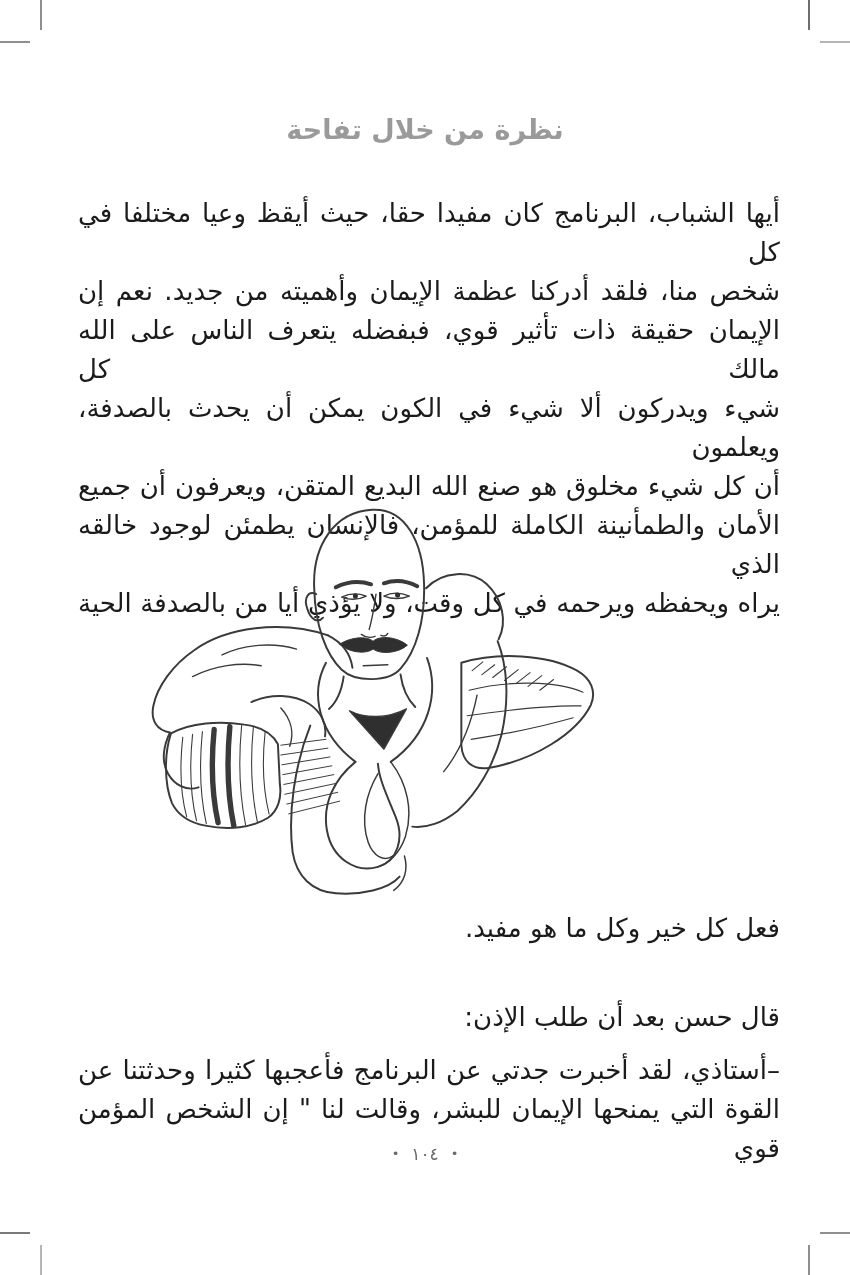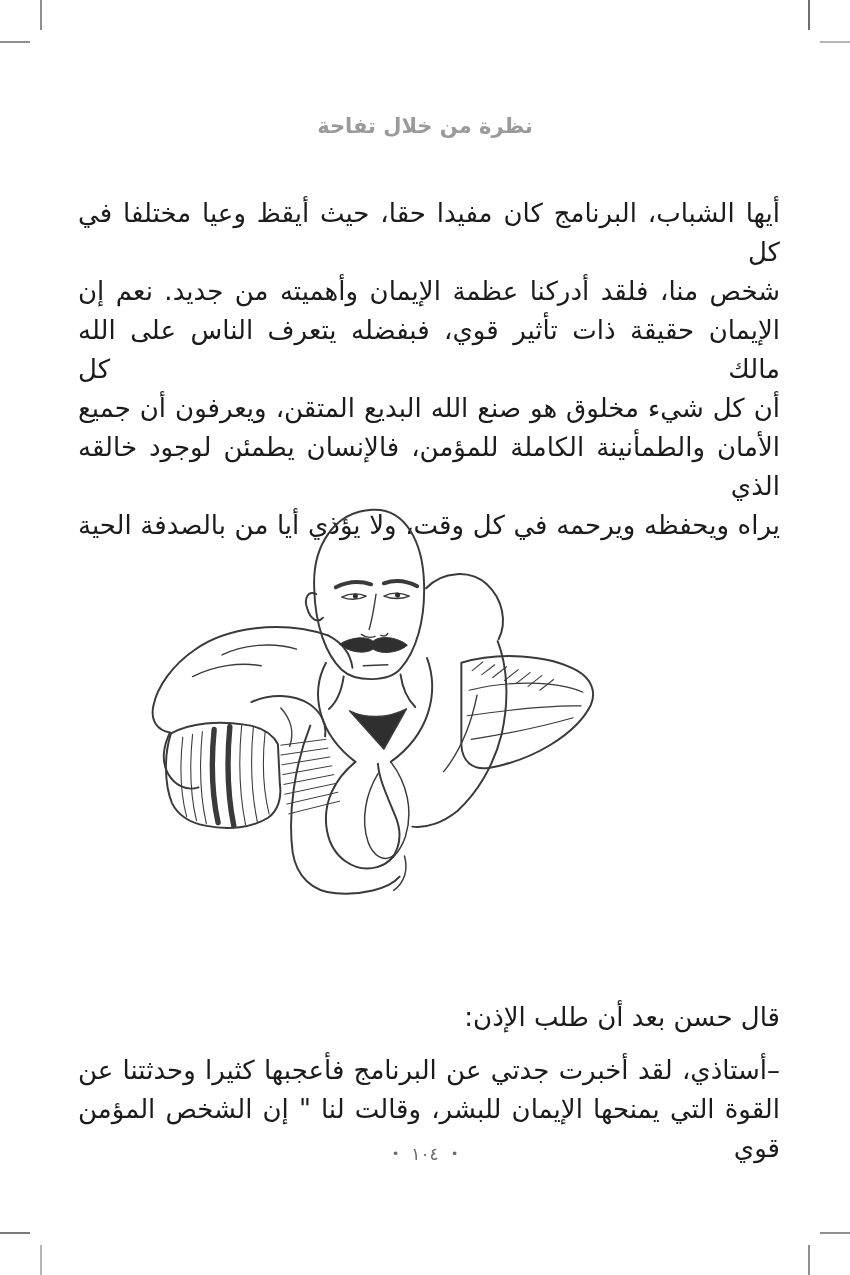--- a/index.html
+++ b/index.html
@@ -13,21 +13,21 @@
   .mark.v { width:2px; height:30px; }
   .mark.h { width:30px; height:2px; }
   .tl-v { left:40px; top:0; }      .tl-h { left:0; top:41px; }
   .tr-v { right:40px; top:0; background:#6e6e6e; } .tr-h { right:0; top:41px; background:#b5b5b5; }
   .bl-v { left:40px; bottom:0; background:#b5b5b5; } .bl-h { left:0; bottom:41px; background:#7a7a7a; }
   .br-v { right:40px; bottom:0; } .br-h { right:0; bottom:41px; }
 
   .title {
     position:absolute; top:114px; left:0; right:0;
     text-align:center; direction:rtl;
-    font-size:21px; font-weight:bold; color:#9a9a9a;
+    font-size:27px; font-weight:bold; color:#9a9a9a;
   }
   .para { position:absolute; left:78px; right:70px; direction:rtl; }
   .line {
     font-size:26px; line-height:39px; color:#1b1b1b;
     text-align:justify; text-align-last:justify;
     white-space:normal;
   }
   .line.end { text-align-last:right; }
   .p1 { top:194px; }
   .p2 { top:909px; }
@@ -57,20 +57,21 @@
   <div class="mark h bl-h"></div>
   <div class="mark v br-v"></div>
   <div class="mark h br-h"></div>
 
   <div class="title">نظرة من خلال تفاحة</div>
 
   <div class="para p1">
     <div class="line">أيها الشباب، البرنامج كان مفيدا حقا، حيث أيقظ وعيا مختلفا في كل</div>
     <div class="line">شخص منا، فلقد أدركنا عظمة الإيمان وأهميته من جديد. نعم إن</div>
     <div class="line">الإيمان حقيقة ذات تأثير قوي، فبفضله يتعرف الناس على الله مالك كل</div>
+    <div class="line">شيء ويدركون ألا شيء في الكون يمكن أن يحدث بالصدفة، ويعلمون</div>
     <div class="line">أن كل شيء مخلوق هو صنع الله البديع المتقن، ويعرفون أن جميع</div>
     <div class="line">الأمان والطمأنينة الكاملة للمؤمن، فالإنسان يطمئن لوجود خالقه الذي</div>
     <div class="line">يراه ويحفظه ويرحمه في كل وقت، ولا يؤذي أيا من بالصدفة الحية</div>
   </div>
 
   <div class="figure">
     <svg viewBox="0 0 600 420" xmlns="http://www.w3.org/2000/svg">
       <g stroke="#3a3a3a" fill="none" stroke-width="2" stroke-linecap="round" stroke-linejoin="round">
 
         <path d="M298,92 C315,74 344,73 360,88 C376,103 381,126 372,144"></path>
@@ -132,20 +133,21 @@
         <path d="M249,281 C237,301 231,327 239,351 C244,365 255,371 264,365" stroke-width="1.5"></path>
         <path d="M262,269 C279,291 285,319 277,345 C271,363 259,373 249,376" stroke-width="1.5"></path>
 
         <path d="M180,232 C164,272 157,322 162,361 C166,386 182,401 206,403 C231,405 260,399 271,386"></path>
         <path d="M276,365 C280,379 276,392 265,400" stroke-width="1.5"></path>
       </g>
     </svg>
   </div>
 
   <div class="para p2">
+    <div class="line end">فعل كل خير وكل ما هو مفيد.</div>
   </div>
 
   <div class="para p3">
     <div class="line end">قال حسن بعد أن طلب الإذن:</div>
   </div>
 
   <div class="para p4">
     <div class="line">–أستاذي، لقد أخبرت جدتي عن البرنامج فأعجبها كثيرا وحدثتنا عن</div>
     <div class="line">القوة التي يمنحها الإيمان للبشر، وقالت لنا " إن الشخص المؤمن قوي</div>
   </div>

